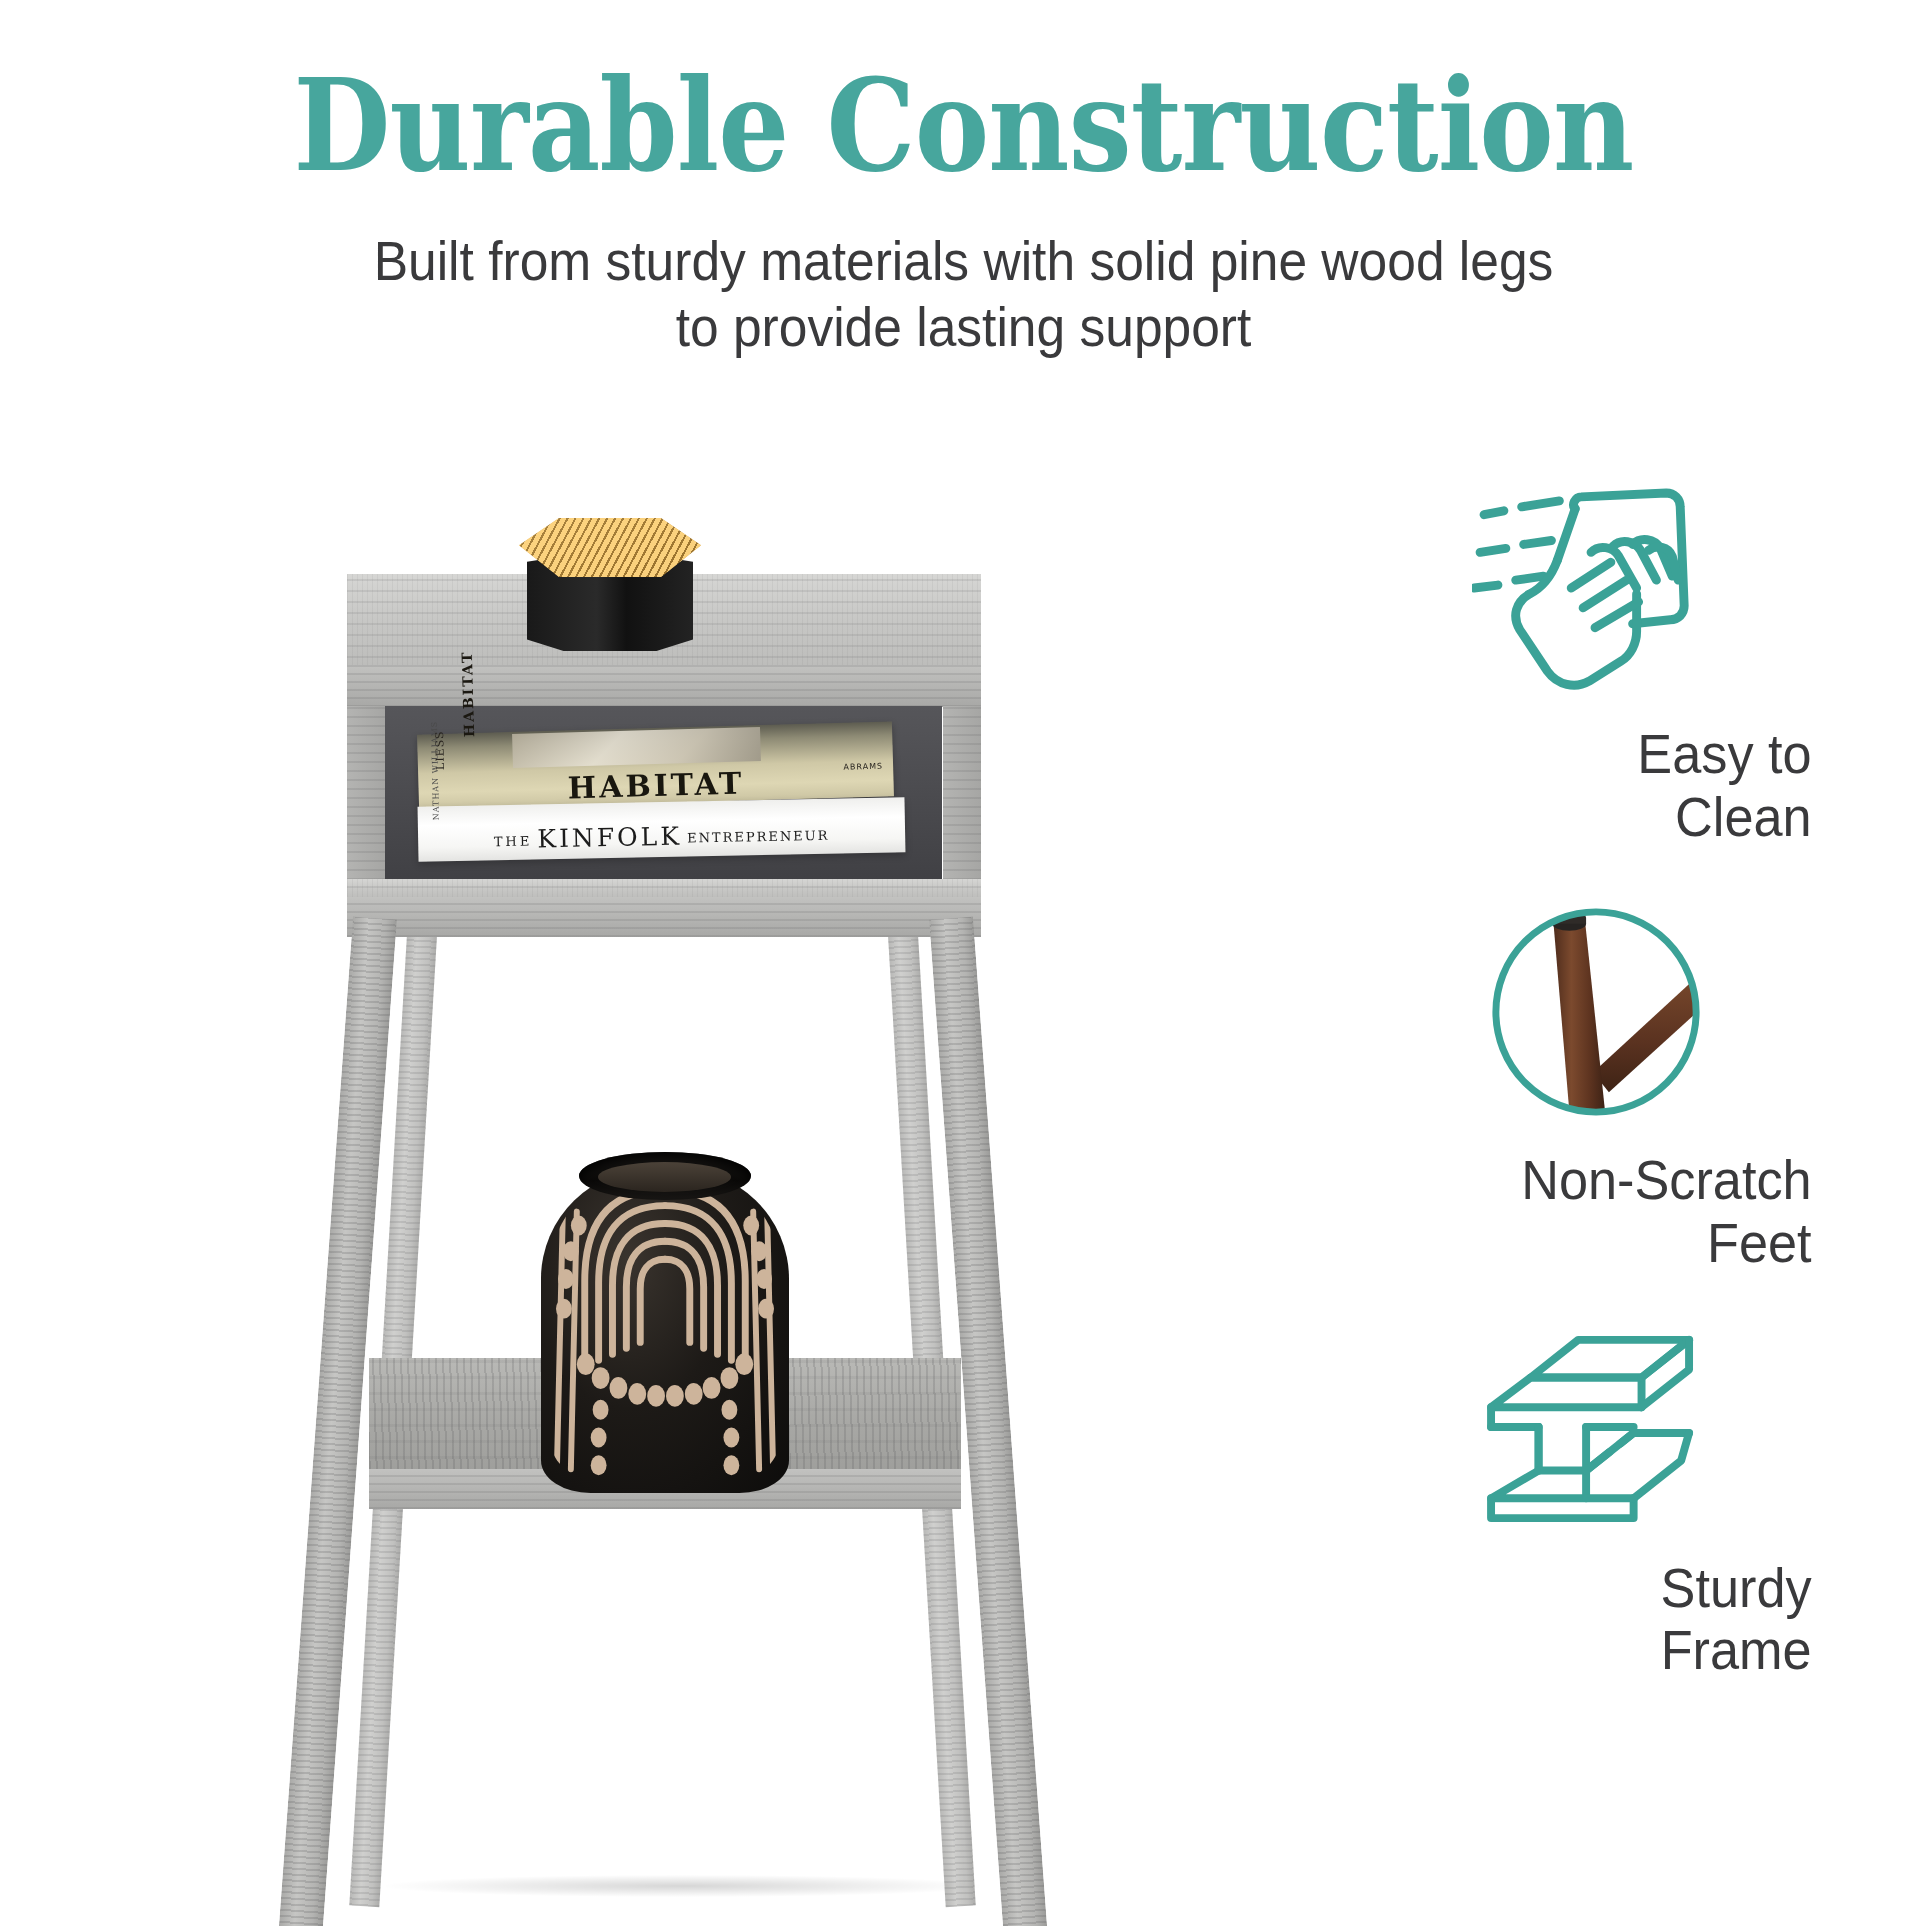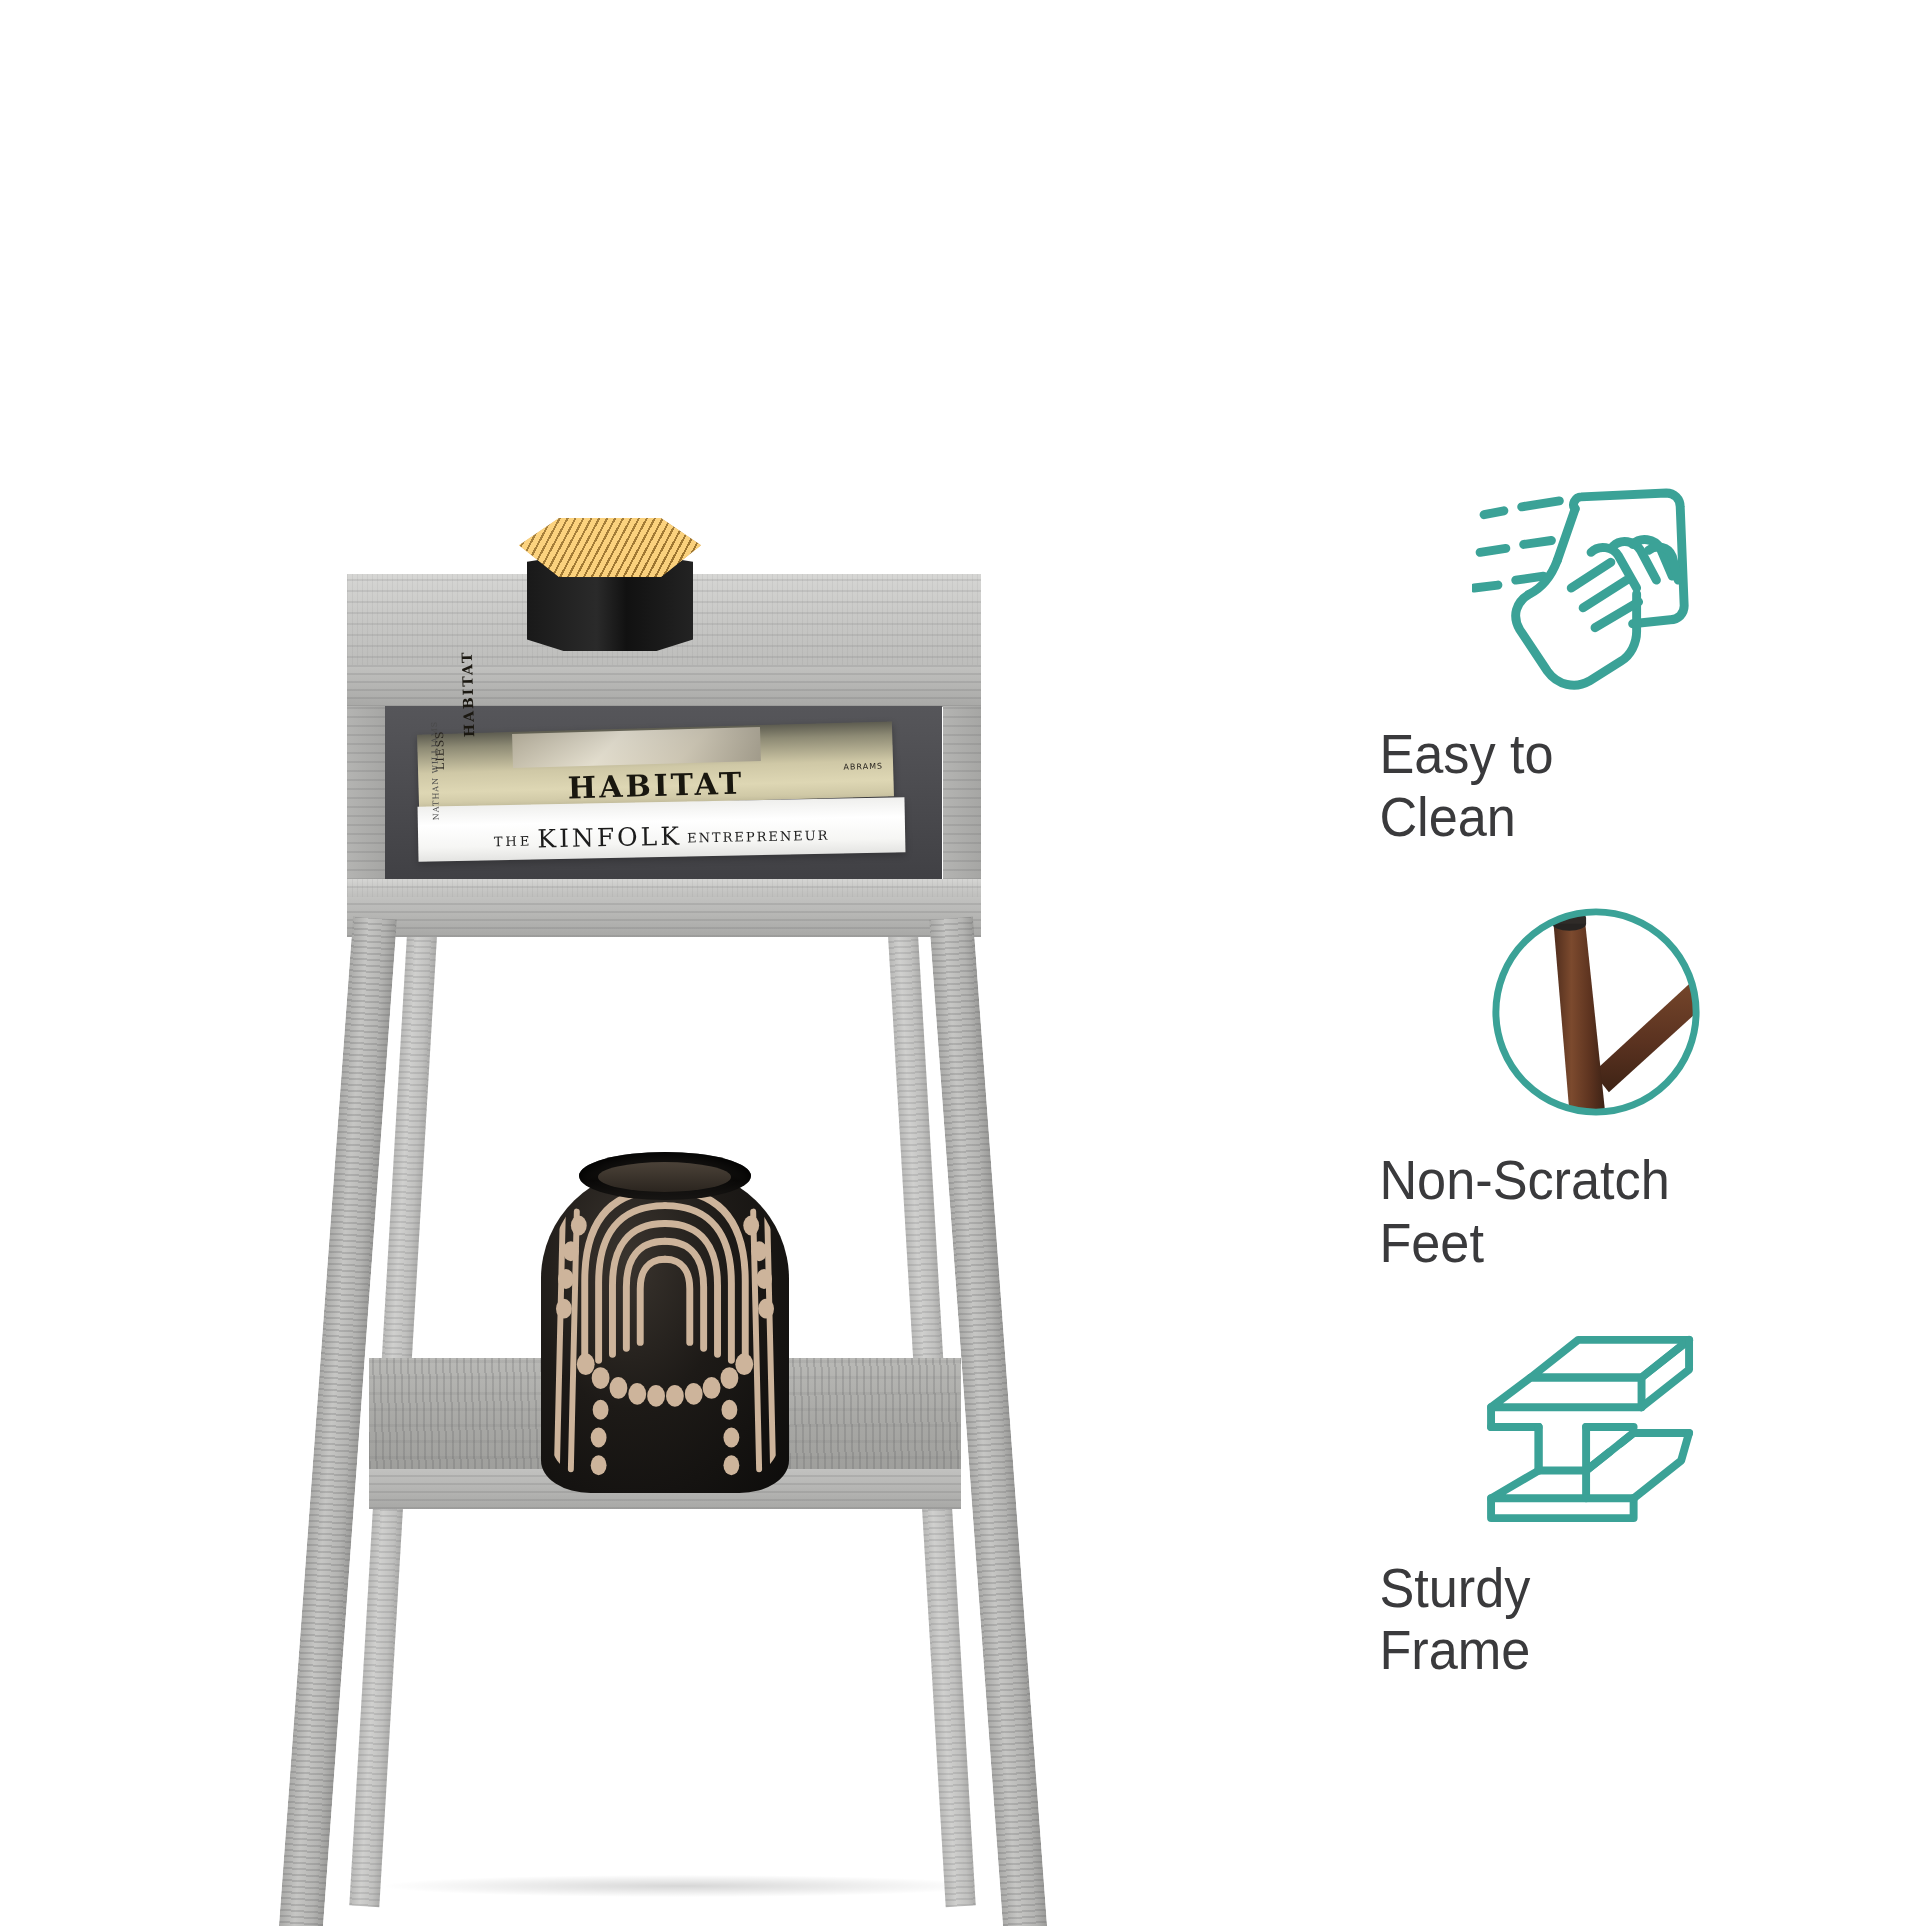--- a/index.html
+++ b/index.html
@@ -36,21 +36,21 @@
     transform:scaleX(0.92);
   }
   .subtitle span{display:block;}
 
   
   .features{
     position:absolute;
     left:1368px;top:469px;
     width:455px;
   }
-  .feature{width:455px;text-align:left;margin-bottom:36px;}
+  .feature{width:455px;text-align:right;margin-bottom:36px;}
   .feature-icon{height:244px;display:flex;align-items:center;justify-content:center;}
   .feature-icon svg{display:block;}
   .feature-label{
     font-family:"Liberation Sans", sans-serif;
     font-weight:300;
     font-size:55px;
     line-height:1.14;
     color:#3a3a3c;
     margin-top:10px;
     transform:scaleX(0.95);
@@ -231,20 +231,27 @@
   #prod-shadow{
     left:59px;top:1321px;width:594px;height:22px;
     background:radial-gradient(ellipse at center, rgba(0,0,0,0.16) 0%, rgba(0,0,0,0) 72%);
   }
 </style>
 </head>
 <body>
 
 <div class="page">
 
+  <div class="header">
+    <h1 class="title">Durable Construction</h1>
+    <p class="subtitle">
+      <span>Built from sturdy materials with solid pine wood legs</span>
+      <span>to provide lasting support</span>
+    </p>
+  </div>
 
   <div class="product">
 
     <div class="abs leg wood-leg" id="leg-bl"></div>
     <div class="abs leg wood-leg" id="leg-br"></div>
 
     <div class="abs wood-shelf" id="shelf-top"></div>
     <div class="abs wood-edge" id="shelf-edge"></div>
 
     <div class="abs" id="vase">

